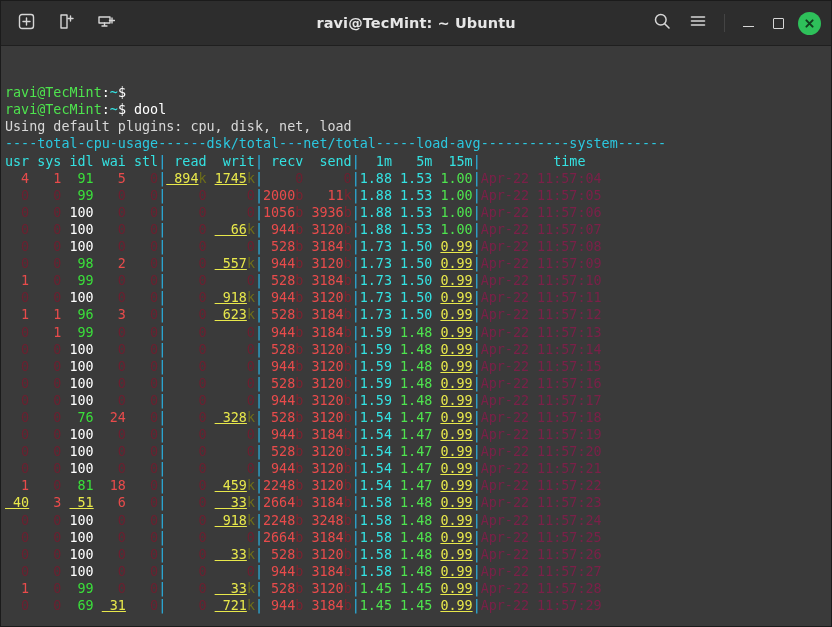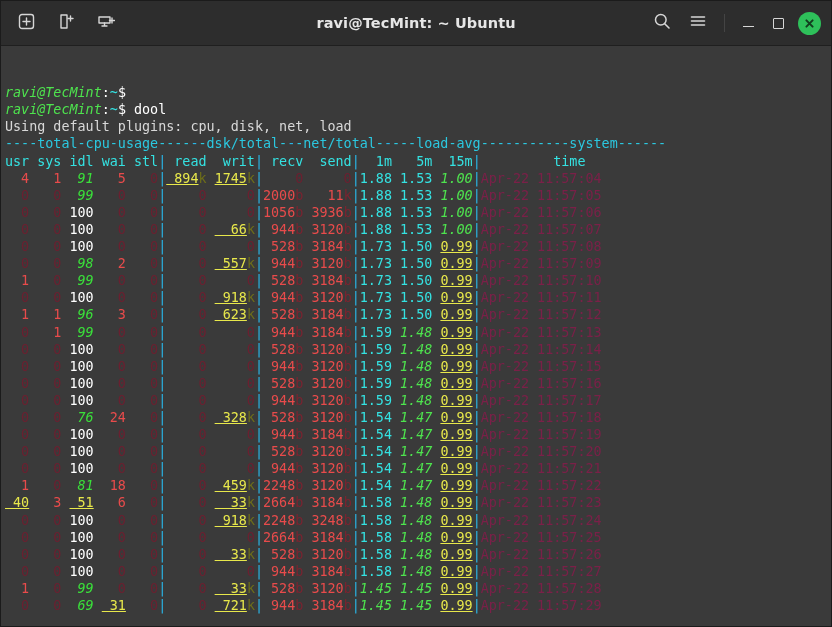--- a/index.html
+++ b/index.html
@@ -59,22 +59,22 @@
     background:#3a3a3a;
     padding:4px 0 0 4px;
     font-size:13.4px;
     line-height:17.1px;
     white-space:pre;
     overflow:hidden;
     letter-spacing:0px;
   }
   .line{height:17.1px;}
   
-  .c-green   {color:#3ae03a;font-style:italic;}
-  .c-bgreen  {color:#4ee44e;font-style:italic;}
+  .c-green   {color:#3ae03a;}
+  .c-bgreen  {color:#4ee44e;}
   .c-white   {color:#d8d8d8;margin-top:8px;}
   .c-bwhite  {color:#ffffff;}
   .c-cyan    {color:#2bc8e0;}
   .c-bcyan   {color:#34e2e2;}
   .c-red     {color:#e84b4b;}
   .c-yellow  {color:#e8e84b;text-decoration:underline;}
   .c-magenta {color:#7a2048;}
   .c-bar     {color:#29b6e8;}
   .c-dim     {color:#6b2030;}
   .c-dimk    {color:#6d6d1a;}

